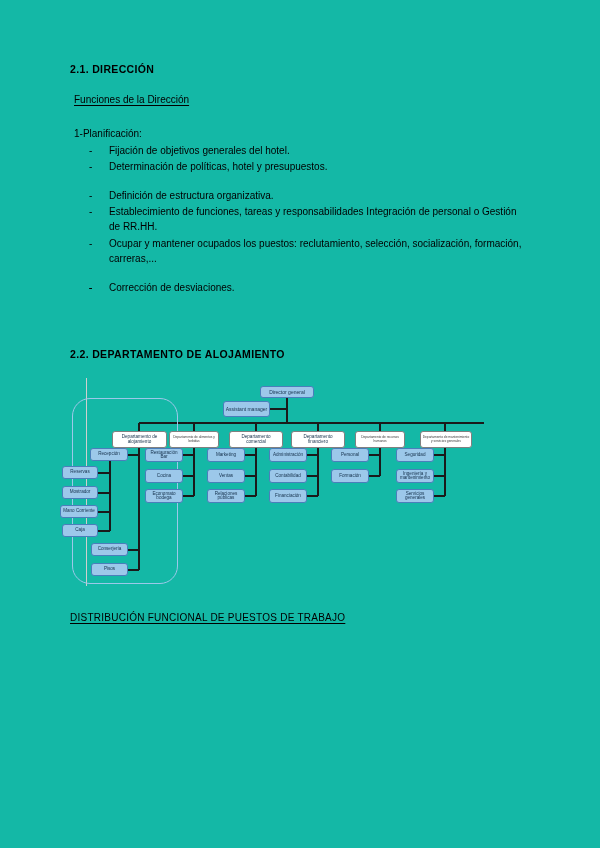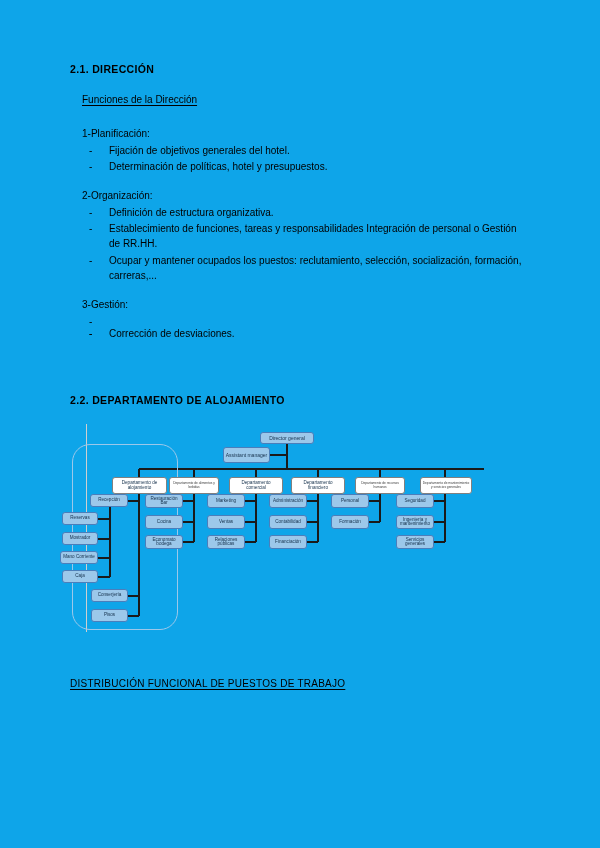--- a/index.html
+++ b/index.html
@@ -14,21 +14,21 @@
     position: relative;
     font-family: "Liberation Sans", sans-serif;
     color: #000000;
     overflow: hidden;
   }
   .page {
     position: absolute;
     left: 0; top: 0;
     width: 600px;
     height: 848px;
-    background: #0ea5e9;
+    background: #14b8a6;
   }
   .content {
     position: absolute;
     left: 70px;
     top: 62px;
     width: 460px;
   }
 
   
   .h-sec {
@@ -37,26 +37,26 @@
     letter-spacing: 0.35px;
     margin: 0 0 17px 0;
     line-height: 1.35;
   }
   .underlined {
     text-decoration: underline;
     text-underline-offset: 2px;
   }
   .sub-head {
     font-size: 10px;
-    margin: 0 0 19px 12px;
+    margin: 0 0 19px 4px;
     line-height: 1.35;
   }
   .num-item {
     font-size: 10px;
-    margin: 0 0 2px 12px;
+    margin: 0 0 2px 4px;
     line-height: 1.5;
   }
   .bullets {
     list-style: none;
     margin: 0 0 14px 0;
     padding: 0;
   }
   .bullets li {
     font-size: 10px;
     line-height: 1.52;
@@ -120,48 +120,46 @@
   .ruler {
     position: absolute;
     background: #cfcfcf;
     width: 1px;
   }
   .footer-line {
     font-size: 10px;
     letter-spacing: 0.25px;
     text-decoration: underline;
     text-underline-offset: 2px;
-    margin-top: 34px;
+    margin-top: 14px;
   }
 </style>
 </head>
 <body>
 
 <div class="page">
 
   <div class="content">
 
     <div class="h-sec">2.1. DIRECCIÓN</div>
 
     <div class="sub-head underlined">Funciones de la Dirección</div>
 
     <div class="num-item">1-Planificación:</div>
     <ul class="bullets">
       <li><span class="dash">-</span><span>Fijación de objetivos generales del hotel.</span></li>
       <li><span class="dash">-</span><span>Determinación de políticas, hotel y presupuestos.</span></li>
     </ul>
 
-    <div class="num-item">2-Organización:</div>
     <ul class="bullets">
       <li><span class="dash">-</span><span>Definición de estructura organizativa.</span></li>
       <li><span class="dash">-</span><span>Establecimiento de funciones, tareas y responsabilidades Integración de personal o Gestión de RR.HH.</span></li>
       <li><span class="dash">-</span><span>Ocupar y mantener ocupados los puestos: reclutamiento, selección, socialización, formación, carreras,...</span></li>
     </ul>
 
-    <div class="num-item">3-Gestión:</div>
     <ul class="bullets">
       <li><span class="dash">-</span></li>
     </ul>
 
     <ul class="bullets">
       <li><span class="dash">-</span></li>
       <li><span class="dash">-</span><span>Corrección de desviaciones.</span></li>
     </ul>
 
     <div class="gap-md"></div>

